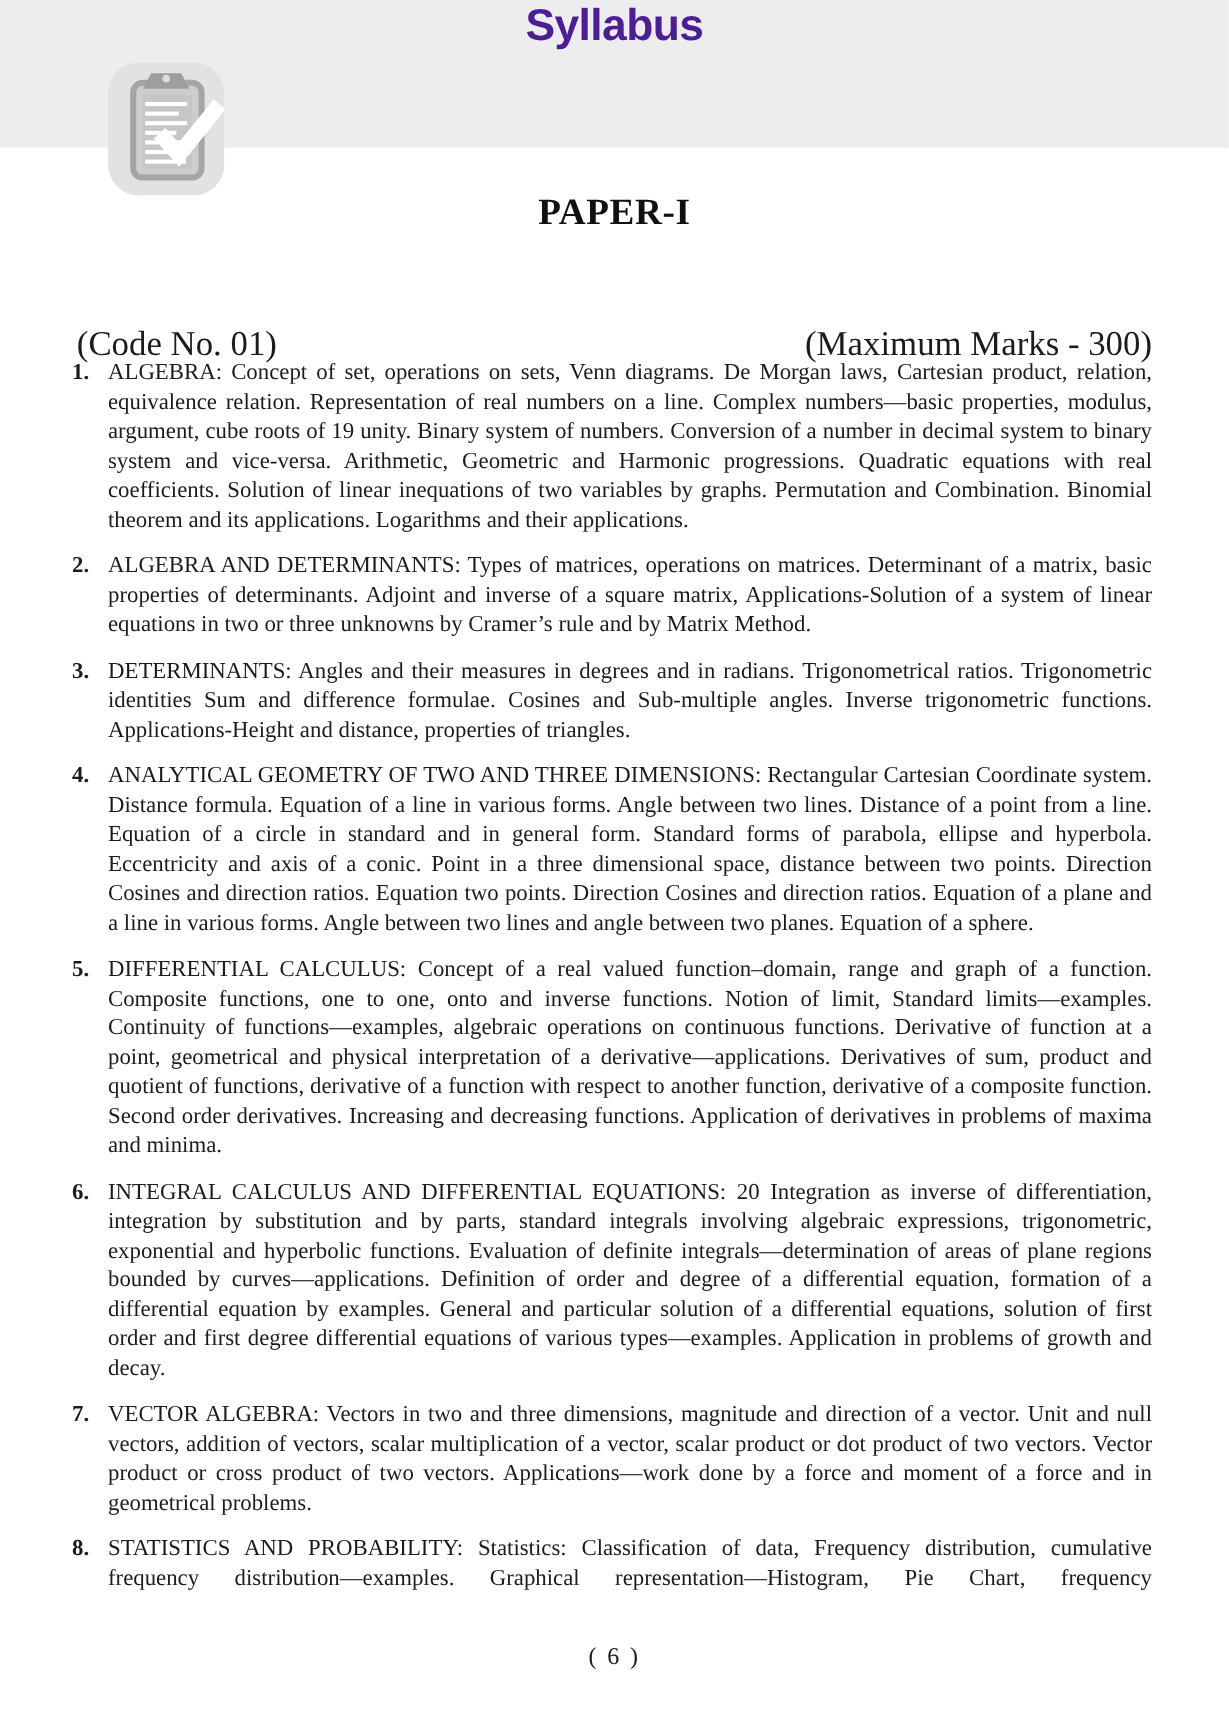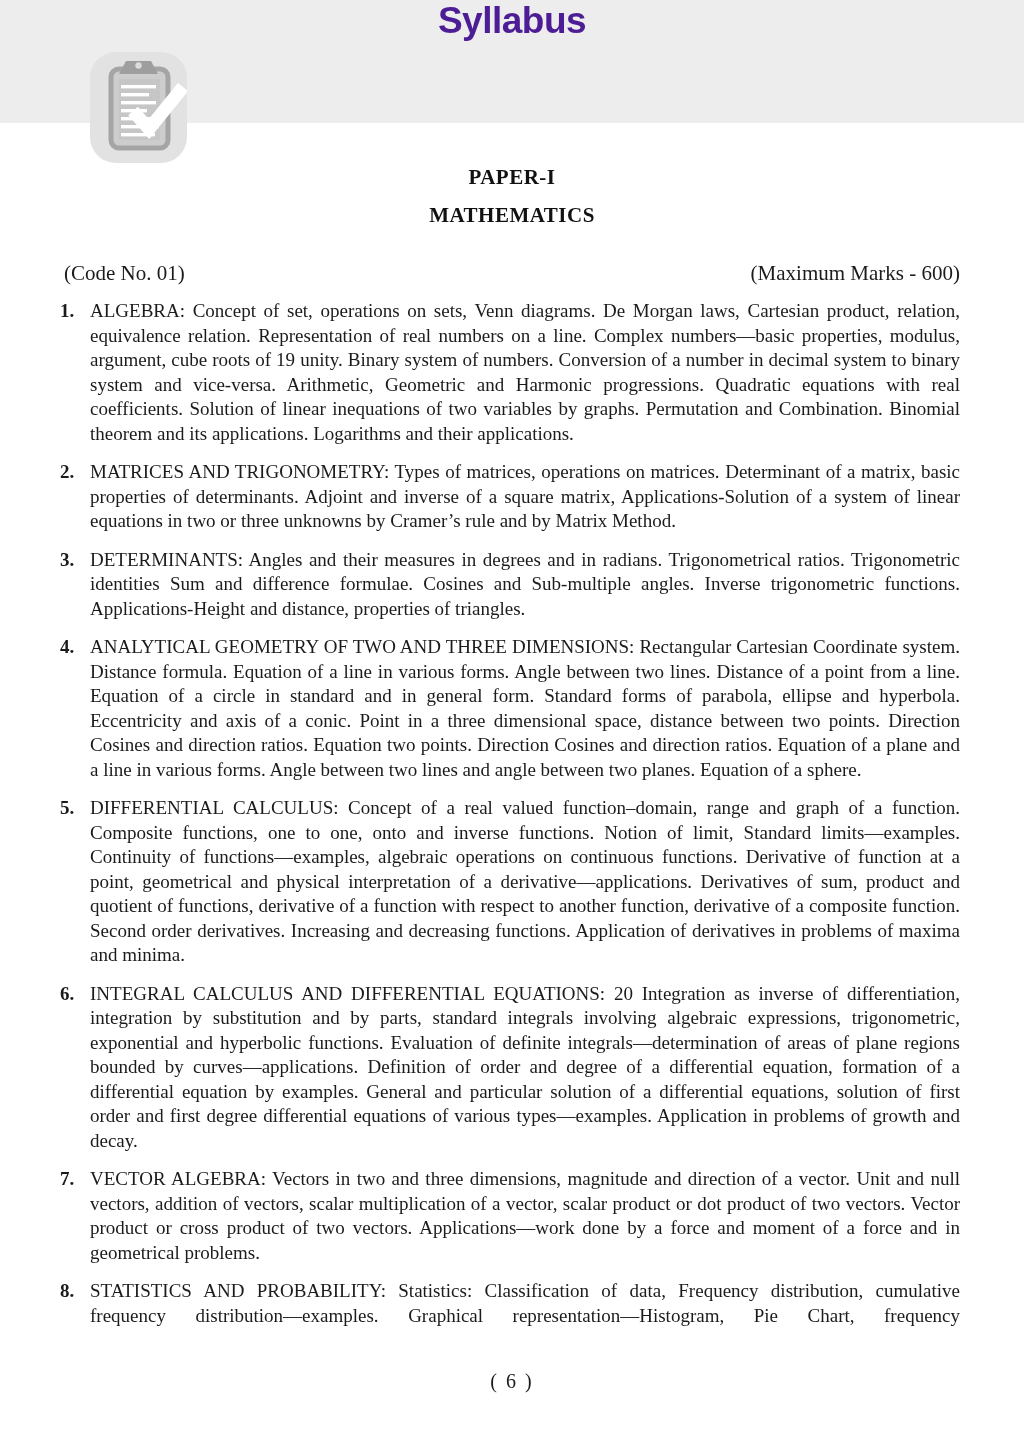--- a/index.html
+++ b/index.html
@@ -35,32 +35,32 @@
   .icon-badge {
     position: absolute; top: 52px; left: 90px;
     width: 97px; height: 111px;
   }
   
   .paper-title {
     position: absolute; top: 158px; left: 0;
     width: 1024px;
     text-align: center;
     font-weight: bold;
-    font-size: 21px;
+    font-size: 31px;
     line-height: 38px;
     letter-spacing: 0.5px;
     color: #111;
   }
   
   .meta-row {
-    position: absolute; top: 261px; left: 64px;
+    position: absolute; top: 271px; left: 64px;
     width: 896px;
     display: flex;
     justify-content: space-between;
-    font-size: 21px;
+    font-size: 29px;
   }
   
   .syllabus-list {
     position: absolute; top: 299px; left: 60px;
     width: 900px;
     margin: 0; padding: 0;
     list-style: none;
     font-size: 19px;
     line-height: 24.5px;
     text-align: justify;
@@ -115,37 +115,36 @@
         <rect x="31" y="73" width="38" height="3.4"></rect>
         <rect x="31" y="81" width="34" height="3.4"></rect>
       </g>
 
       <path d="M43 59 L59 77 L93 35" fill="none" stroke="#ffffff" stroke-width="13"></path>
     </svg>
   </div>
 
   <div class="paper-title">
     <div>PAPER-I</div>
-    <div>MATHEMATICS</div>
   </div>
 
   <div class="meta-row">
     <span>(Code No. 01)</span>
-    <span>(Maximum Marks - 600)</span>
+    <span>(Maximum Marks - 300)</span>
   </div>
 
   <ol class="syllabus-list">
     <li class="syllabus-item">
       <span class="item-number">1.</span>
       <div class="item-text"><b class="item-title">ALGEBRA:</b> <span class="item-body">Concept of set, operations on sets, Venn diagrams. De Morgan laws, Cartesian product, relation, equivalence relation. Representation of real numbers on a line. Complex numbers—basic properties, modulus, argument, cube roots of 19 unity. Binary system of numbers. Conversion of a number in decimal system to binary system and vice-versa. Arithmetic, Geometric and Harmonic progressions. Quadratic equations with real coefficients. Solution of linear inequations of two variables by graphs. Permutation and Combination. Binomial theorem and its applications. Logarithms and their applications.</span></div>
     </li>
 
     <li class="syllabus-item">
       <span class="item-number">2.</span>
-      <div class="item-text"><b class="item-title">MATRICES AND TRIGONOMETRY:</b> <span class="item-body">Types of matrices, operations on matrices. Determinant of a matrix, basic properties of determinants. Adjoint and inverse of a square matrix, Applications-Solution of a system of linear equations in two or three unknowns by Cramer’s rule and by Matrix Method.</span></div>
+      <div class="item-text"><b class="item-title">ALGEBRA AND DETERMINANTS:</b> <span class="item-body">Types of matrices, operations on matrices. Determinant of a matrix, basic properties of determinants. Adjoint and inverse of a square matrix, Applications-Solution of a system of linear equations in two or three unknowns by Cramer’s rule and by Matrix Method.</span></div>
     </li>
 
     <li class="syllabus-item">
       <span class="item-number">3.</span>
       <div class="item-text"><b class="item-title">DETERMINANTS:</b> <span class="item-body">Angles and their measures in degrees and in radians. Trigonometrical ratios. Trigonometric identities Sum and difference formulae. Cosines and Sub-multiple angles. Inverse trigonometric functions. Applications-Height and distance, properties of triangles.</span></div>
     </li>
 
     <li class="syllabus-item">
       <span class="item-number">4.</span>
       <div class="item-text"><b class="item-title">ANALYTICAL GEOMETRY OF TWO AND THREE DIMENSIONS:</b> <span class="item-body">Rectangular Cartesian Coordinate system. Distance formula. Equation of a line in various forms. Angle between two lines. Distance of a point from a line. Equation of a circle in standard and in general form. Standard forms of parabola, ellipse and hyperbola. Eccentricity and axis of a conic. Point in a three dimensional space, distance between two points. Direction Cosines and direction ratios. Equation two points. Direction Cosines and direction ratios. Equation of a plane and a line in various forms. Angle between two lines and angle between two planes. Equation of a sphere.</span></div>

